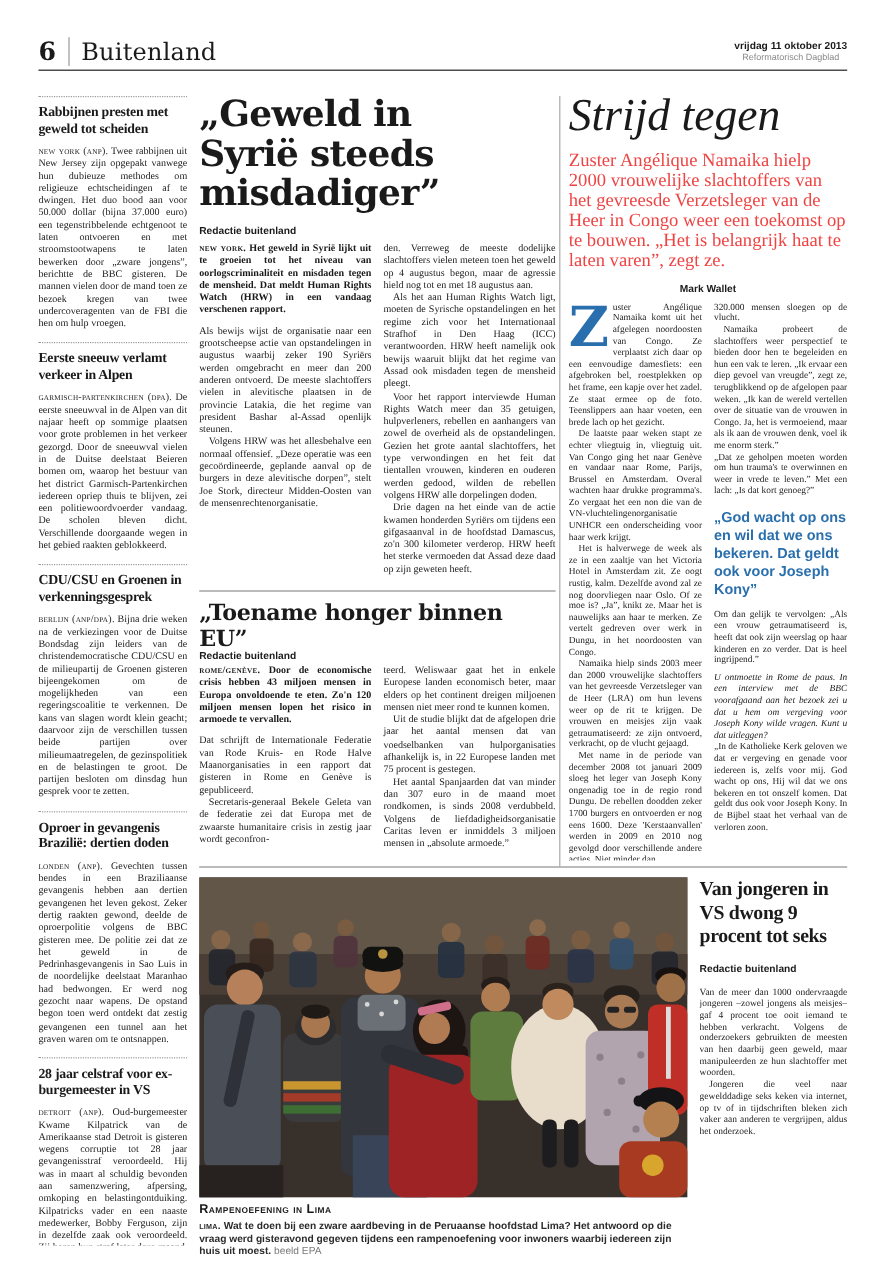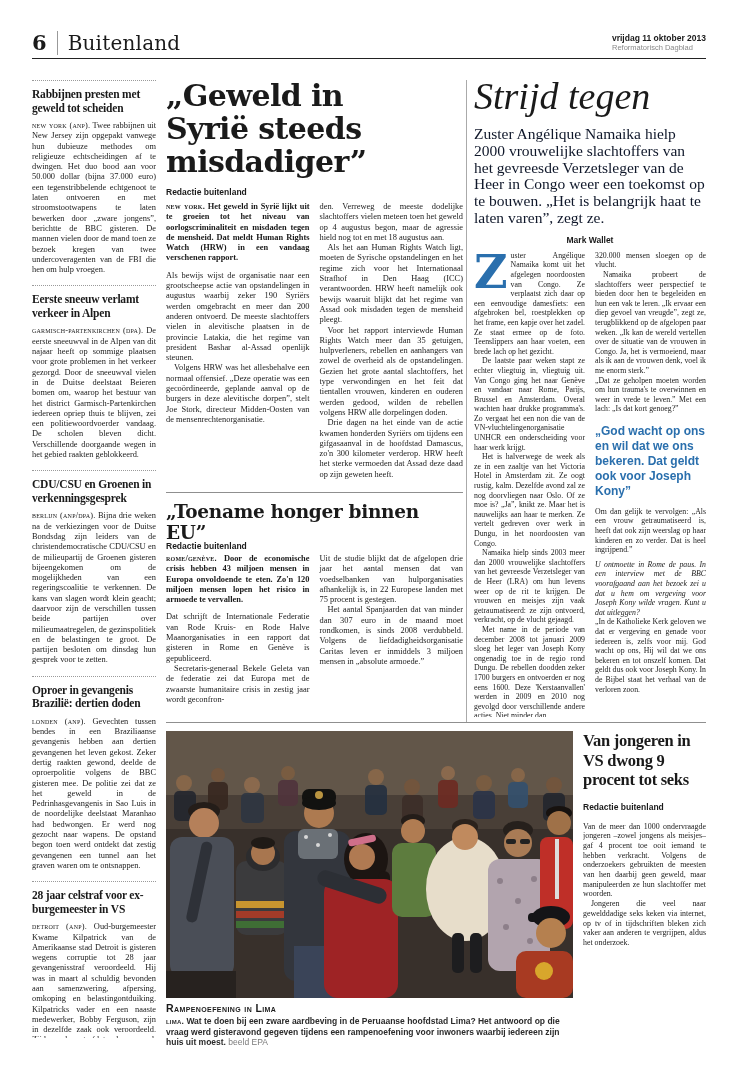--- a/index.html
+++ b/index.html
@@ -5,21 +5,21 @@
   * { margin:0; padding:0; box-sizing:border-box; }
   html,body { background:#fff; }
   .page { position:relative; width:738px; height:1068px; background:#fff; color:#1a1a1a;
           font-family:"Liberation Serif", serif; overflow:hidden; }
   .abs { position:absolute; }
 
   
   .hdr-num   { font:bold 21px "DejaVu Serif", serif; }
   .hdr-sec   { font:20px "DejaVu Serif", serif; letter-spacing:.2px; }
   .hdr-bar   { width:1px; height:24px; background:#999; margin:0 10px; }
-  .hdr-right { text-align:left; font-family:"Liberation Sans", sans-serif; line-height:10px; }
+  .hdr-right { text-align:center; font-family:"Liberation Sans", sans-serif; line-height:10px; }
   .hdr-date  { font-weight:bold; font-size:8.5px; }
   .hdr-paper { font-size:7.5px; color:#8a8a8a; }
   .hdr-rule  { border-top:1.5px solid #222; }
 
   
   .byline { font:bold 8.5px "Liberation Sans", sans-serif; }
   .dateline { font-variant:small-caps; letter-spacing:.2px; }
   .bodytxt p { font:8.4px/10.3px "Liberation Serif", serif; text-align:justify; text-indent:8px; }
   .bodytxt p:first-child, .bodytxt p.flush { text-indent:0; }
   .bodytxt p.lead { font-weight:bold; text-indent:0; margin-bottom:7px; }
@@ -34,21 +34,21 @@
   
   .h-xl { font:bold 30px/33px "DejaVu Serif", serif; letter-spacing:-.6px; }
   .h-md { font:bold 18.5px/21px "DejaVu Serif", serif; letter-spacing:-.3px; }
   .h-sm { font:bold 16.5px/19.5px "Liberation Serif", serif; letter-spacing:-.3px; }
 
   .cols { display:flex; gap:10px; overflow:hidden; }
   .col  { flex:1; min-width:0; }
 
   
   .f-title { font:italic 38px/40px "Liberation Serif", serif; }
-  .f-stand { font:15.5px/16.8px "Liberation Serif", serif; color:#0f172a; }
+  .f-stand { font:15.5px/16.8px "Liberation Serif", serif; color:#ef4444; }
   .feature .bodytxt p, .feature p { font:7.8px/9.6px "Liberation Serif", serif; text-align:justify; }
   .feature .bodytxt p { text-indent:8px; }
   .feature .bodytxt p:first-child, .feature .bodytxt p.flush { text-indent:0; }
   .feature p.q { font-style:italic; text-indent:0; margin-top:5px; }
   .dropcap { float:left; font:bold 46px/38px "DejaVu Serif", serif; color:#2a6fad; margin:2px 3px 0 0; }
   .pullquote { font:bold 12px/15px "Liberation Sans", sans-serif; color:#2a6fad; margin:10px 0 8px; text-align:left; }
 
   
   .hrule { border-top:1px solid #8f8f8f; }
   .vrule { width:1px; background:#aaa; }
@@ -129,20 +129,21 @@
   <h2 class="abs h-md" style="left:166px; top:501px; width:297px;">„Toename honger binnen EU”</h2>
   <div class="abs byline" style="left:166px; top:541px;">Redactie buitenland</div>
 
   <div class="abs cols" style="left:166px; top:554px; width:297px; height:152px;">
     <div class="col bodytxt">
       <p class="lead"><span class="dateline">rome/genève.</span> <span>Door de economische crisis hebben 43 miljoen mensen in Europa onvoldoende te eten. Zo'n 120 miljoen mensen lopen het risico in armoede te vervallen.</span></p>
       <p class="flush">Dat schrijft de Internationale Federatie van Rode Kruis- en Rode Halve Maanorganisaties in een rapport dat gisteren in Rome en Genève is gepubliceerd.</p>
       <p>Secretaris-generaal Bekele Geleta van de federatie zei dat Europa met de zwaarste humanitaire crisis in zestig jaar wordt geconfron-</p>
     </div>
     <div class="col bodytxt">
+      <p class="flush">teerd. Weliswaar gaat het in enkele Europese landen economisch beter, maar elders op het continent dreigen miljoenen mensen niet meer rond te kunnen komen.</p>
       <p>Uit de studie blijkt dat de afgelopen drie jaar het aantal mensen dat van voedselbanken van hulporganisaties afhankelijk is, in 22 Europese landen met 75 procent is gestegen.</p>
       <p>Het aantal Spanjaarden dat van minder dan 307 euro in de maand moet rondkomen, is sinds 2008 verdubbeld. Volgens de liefdadigheidsorganisatie Caritas leven er inmiddels 3 miljoen mensen in „absolute armoede.”</p>
     </div>
   </div>
 
   <div class="abs vrule" style="left:466px; top:80px; height:642px;"></div>
 
   <div class="abs feature" style="left:474px; top:76px; width:232px;">
     <h1 class="f-title">Strijd tegen</h1>
     <div class="f-stand" style="margin-top:10px;">Zuster Angélique Namaika hielp 2000 vrouwelijke slachtoffers van het gevreesde Verzetsleger van de Heer in Congo weer een toekomst op te bouwen. „Het is belangrijk haat te laten varen”, zegt ze.</div>

